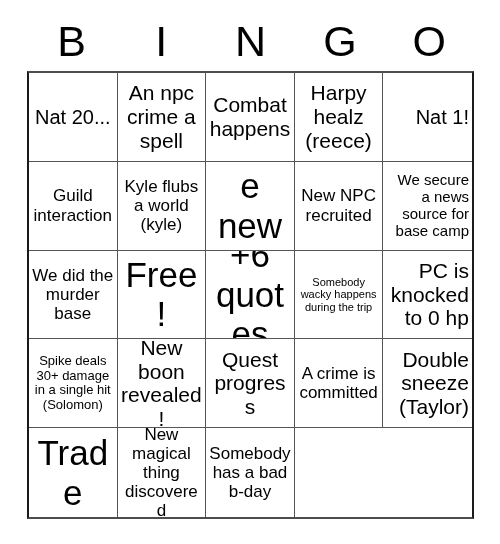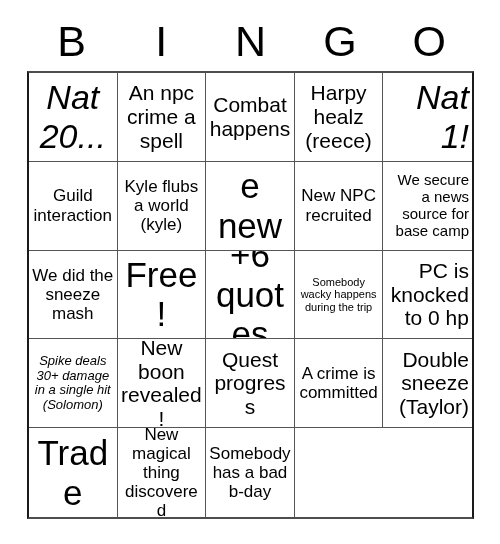--- a/index.html
+++ b/index.html
@@ -79,26 +79,26 @@
 
   .cell-text {
     display: block;
     width: 100%;
     line-height: 1.13;
     word-wrap: break-word;
     color: #000000;
   }
 
   
-  .fs-xxl .cell-text { font-size: 34px; font-style: italic; }
+  .fs-xxl .cell-text { font-size: 20px; }
   .fs-xl  .cell-text { font-size: 35px; }
   .fs-l   .cell-text { font-size: 21px; }
   .fs-m   .cell-text { font-size: 17px; }
   .fs-s   .cell-text { font-size: 15px; text-align: right; }
-  .fs-xs  .cell-text { font-size: 13px; font-style: italic; }
+  .fs-xs  .cell-text { font-size: 13px; }
   .fs-xxs .cell-text { font-size: 11px; }
 </style>
 </head>
 <body>
 
 <div id="bingo-card">
 
   <div id="bingo-header">
     <div class="header-letter">B</div>
     <div class="header-letter">I</div>
@@ -132,21 +132,21 @@
       <div class="bingo-cell fs-xl">
         <span class="cell-text">Prince news</span>
       </div>
       <div class="bingo-cell fs-m">
         <span class="cell-text">New NPC recruited</span>
       </div>
       <div class="bingo-cell fs-s">
         <span class="cell-text">We secure a news source for base camp</span>
       </div>
       <div class="bingo-cell fs-m">
-        <span class="cell-text">We did the sneeze mash</span>
+        <span class="cell-text">We did the murder base</span>
       </div>
       <div class="bingo-cell fs-xl">
         <span class="cell-text">Free!</span>
       </div>
       <div class="bingo-cell fs-xl">
         <span class="cell-text">+6 quotes</span>
       </div>
       <div class="bingo-cell fs-xxs">
         <span class="cell-text">Somebody wacky happens during the trip</span>
       </div>

